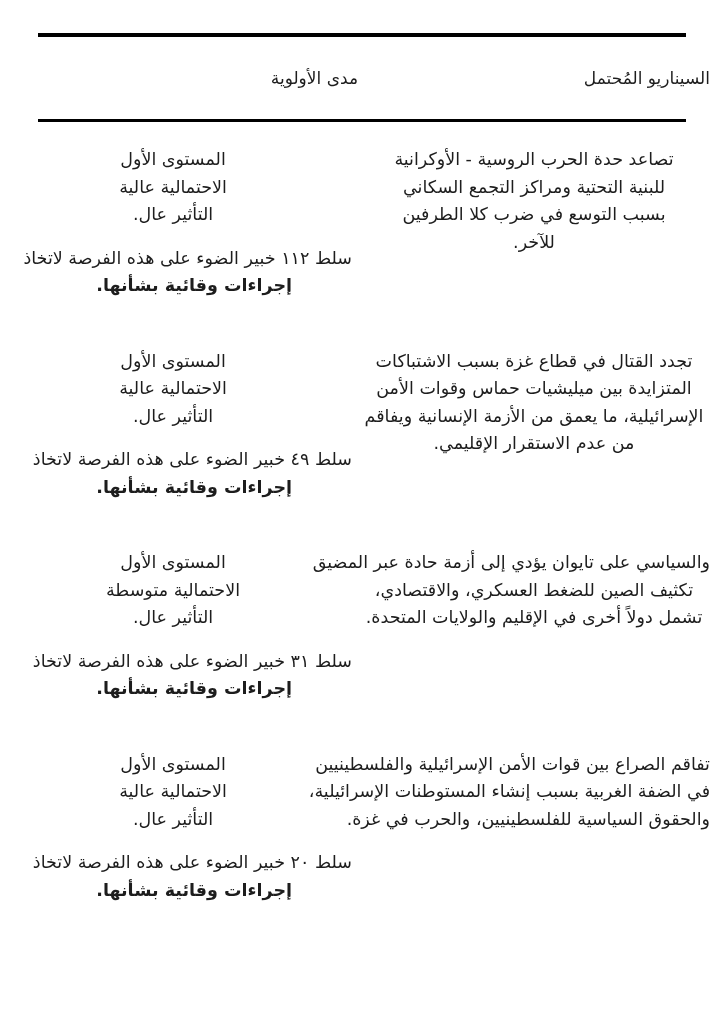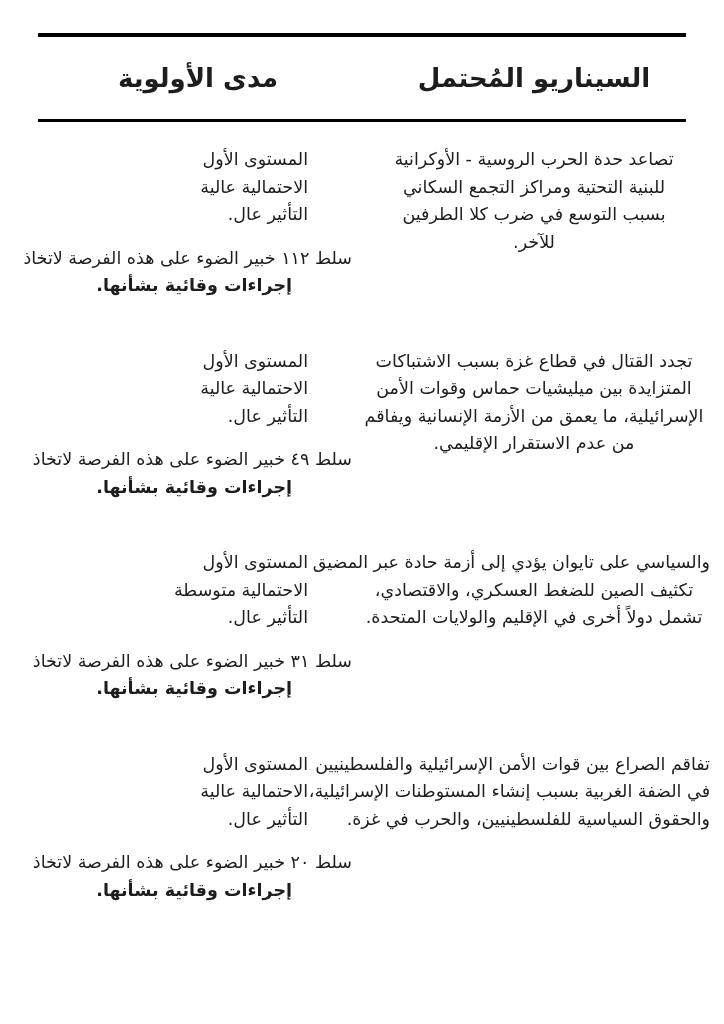--- a/index.html
+++ b/index.html
@@ -32,23 +32,22 @@
     height: 82px;
     right: 0;
     left: 0;
     padding-right: 14px;
     padding-left: 38px;
     display: flex;
     align-items: center;
     box-sizing: border-box;
   }
   .header-cell {
-    text-align: center;
-    font-size: 26px;
-    font-weight: 700;
+    font-size: 17px;
+    font-weight: 400;
     letter-spacing: 0;
   }
   .header-cell.scenario { width: 352px; }
   .header-cell.priority { width: 320px; }
 
   .table-body {
     position: absolute;
     top: 146px;
     right: 0;
     left: 0;
@@ -67,21 +66,21 @@
   }
   .cell-priority {
     width: 320px;
     text-align: right;
   }
   .line {
     font-size: 17.5px;
     line-height: 27.5px;
     white-space: nowrap;
   }
-  .levels .line { padding-left: 0; }
+  .levels .line { padding-left: 0; text-align: center; }
   .levels { padding-right: 50px; }
   .note { margin-top: 16px; }
   .note .note-line-1 { padding-right: 6px; }
   .note .note-line-2 { padding-right: 66px; font-weight: bold; }
 </style>
 </head>
 <body>
 
 <div class="page">
   <div class="rule rule-top"></div>

